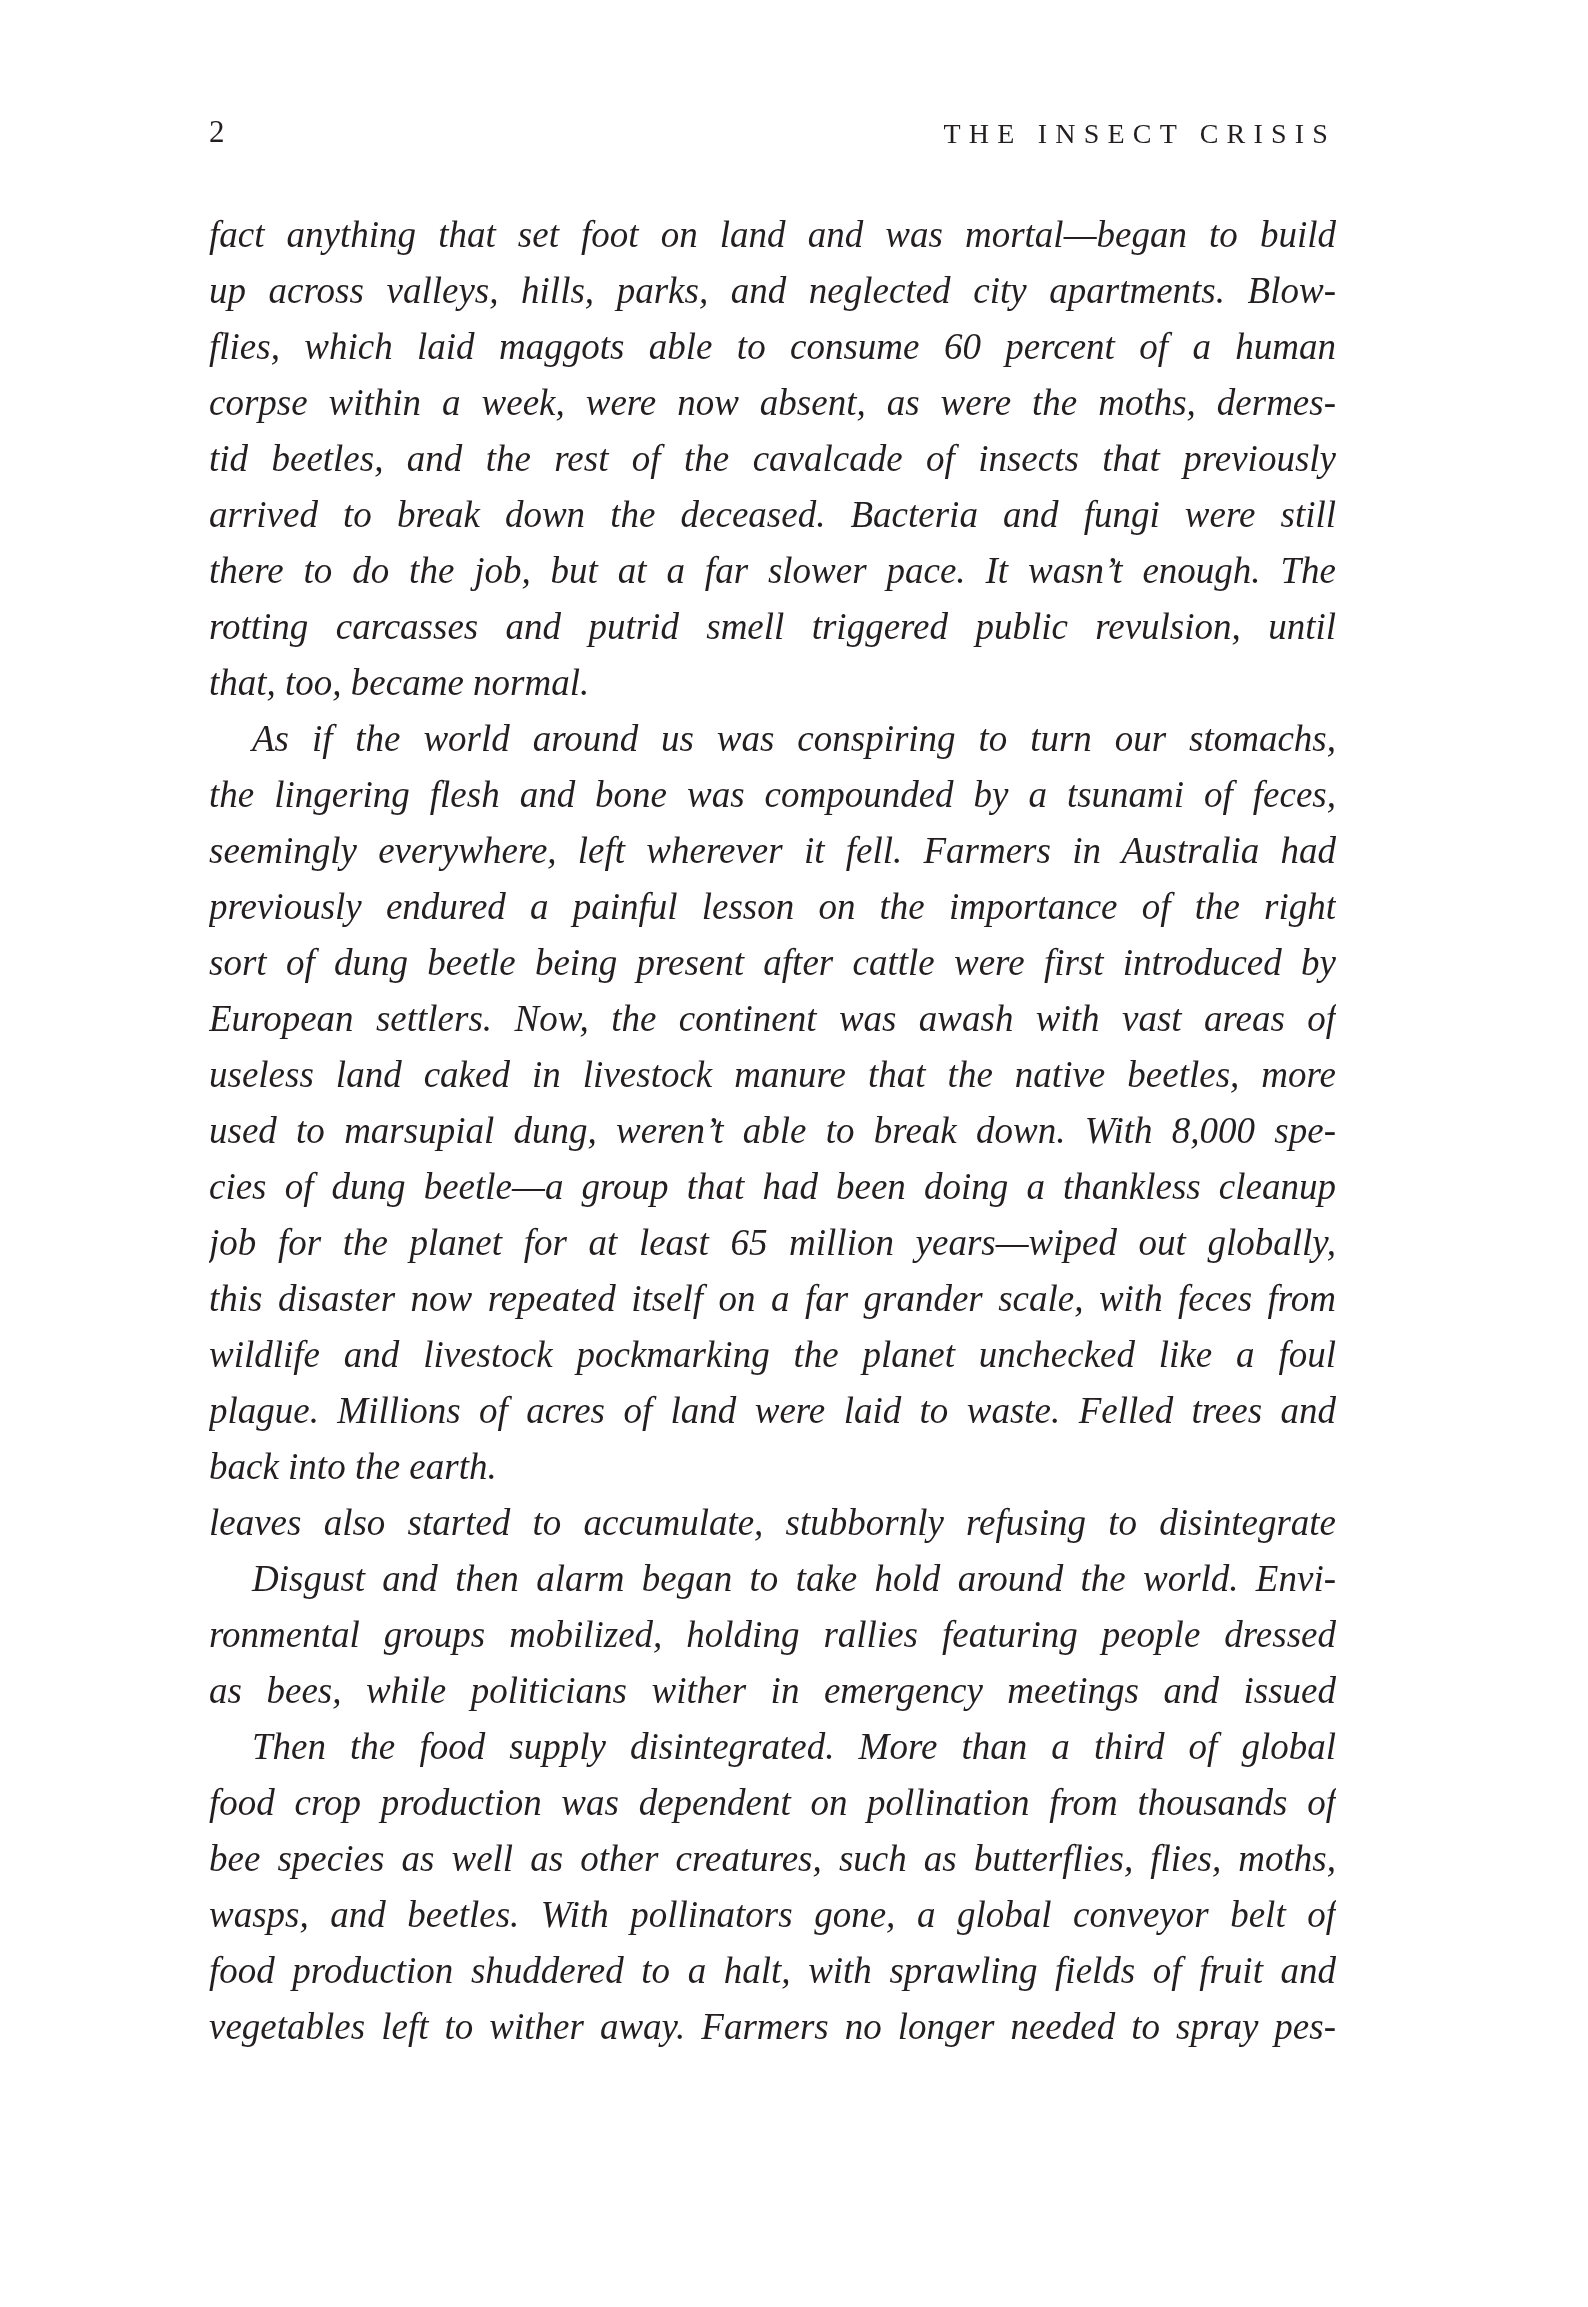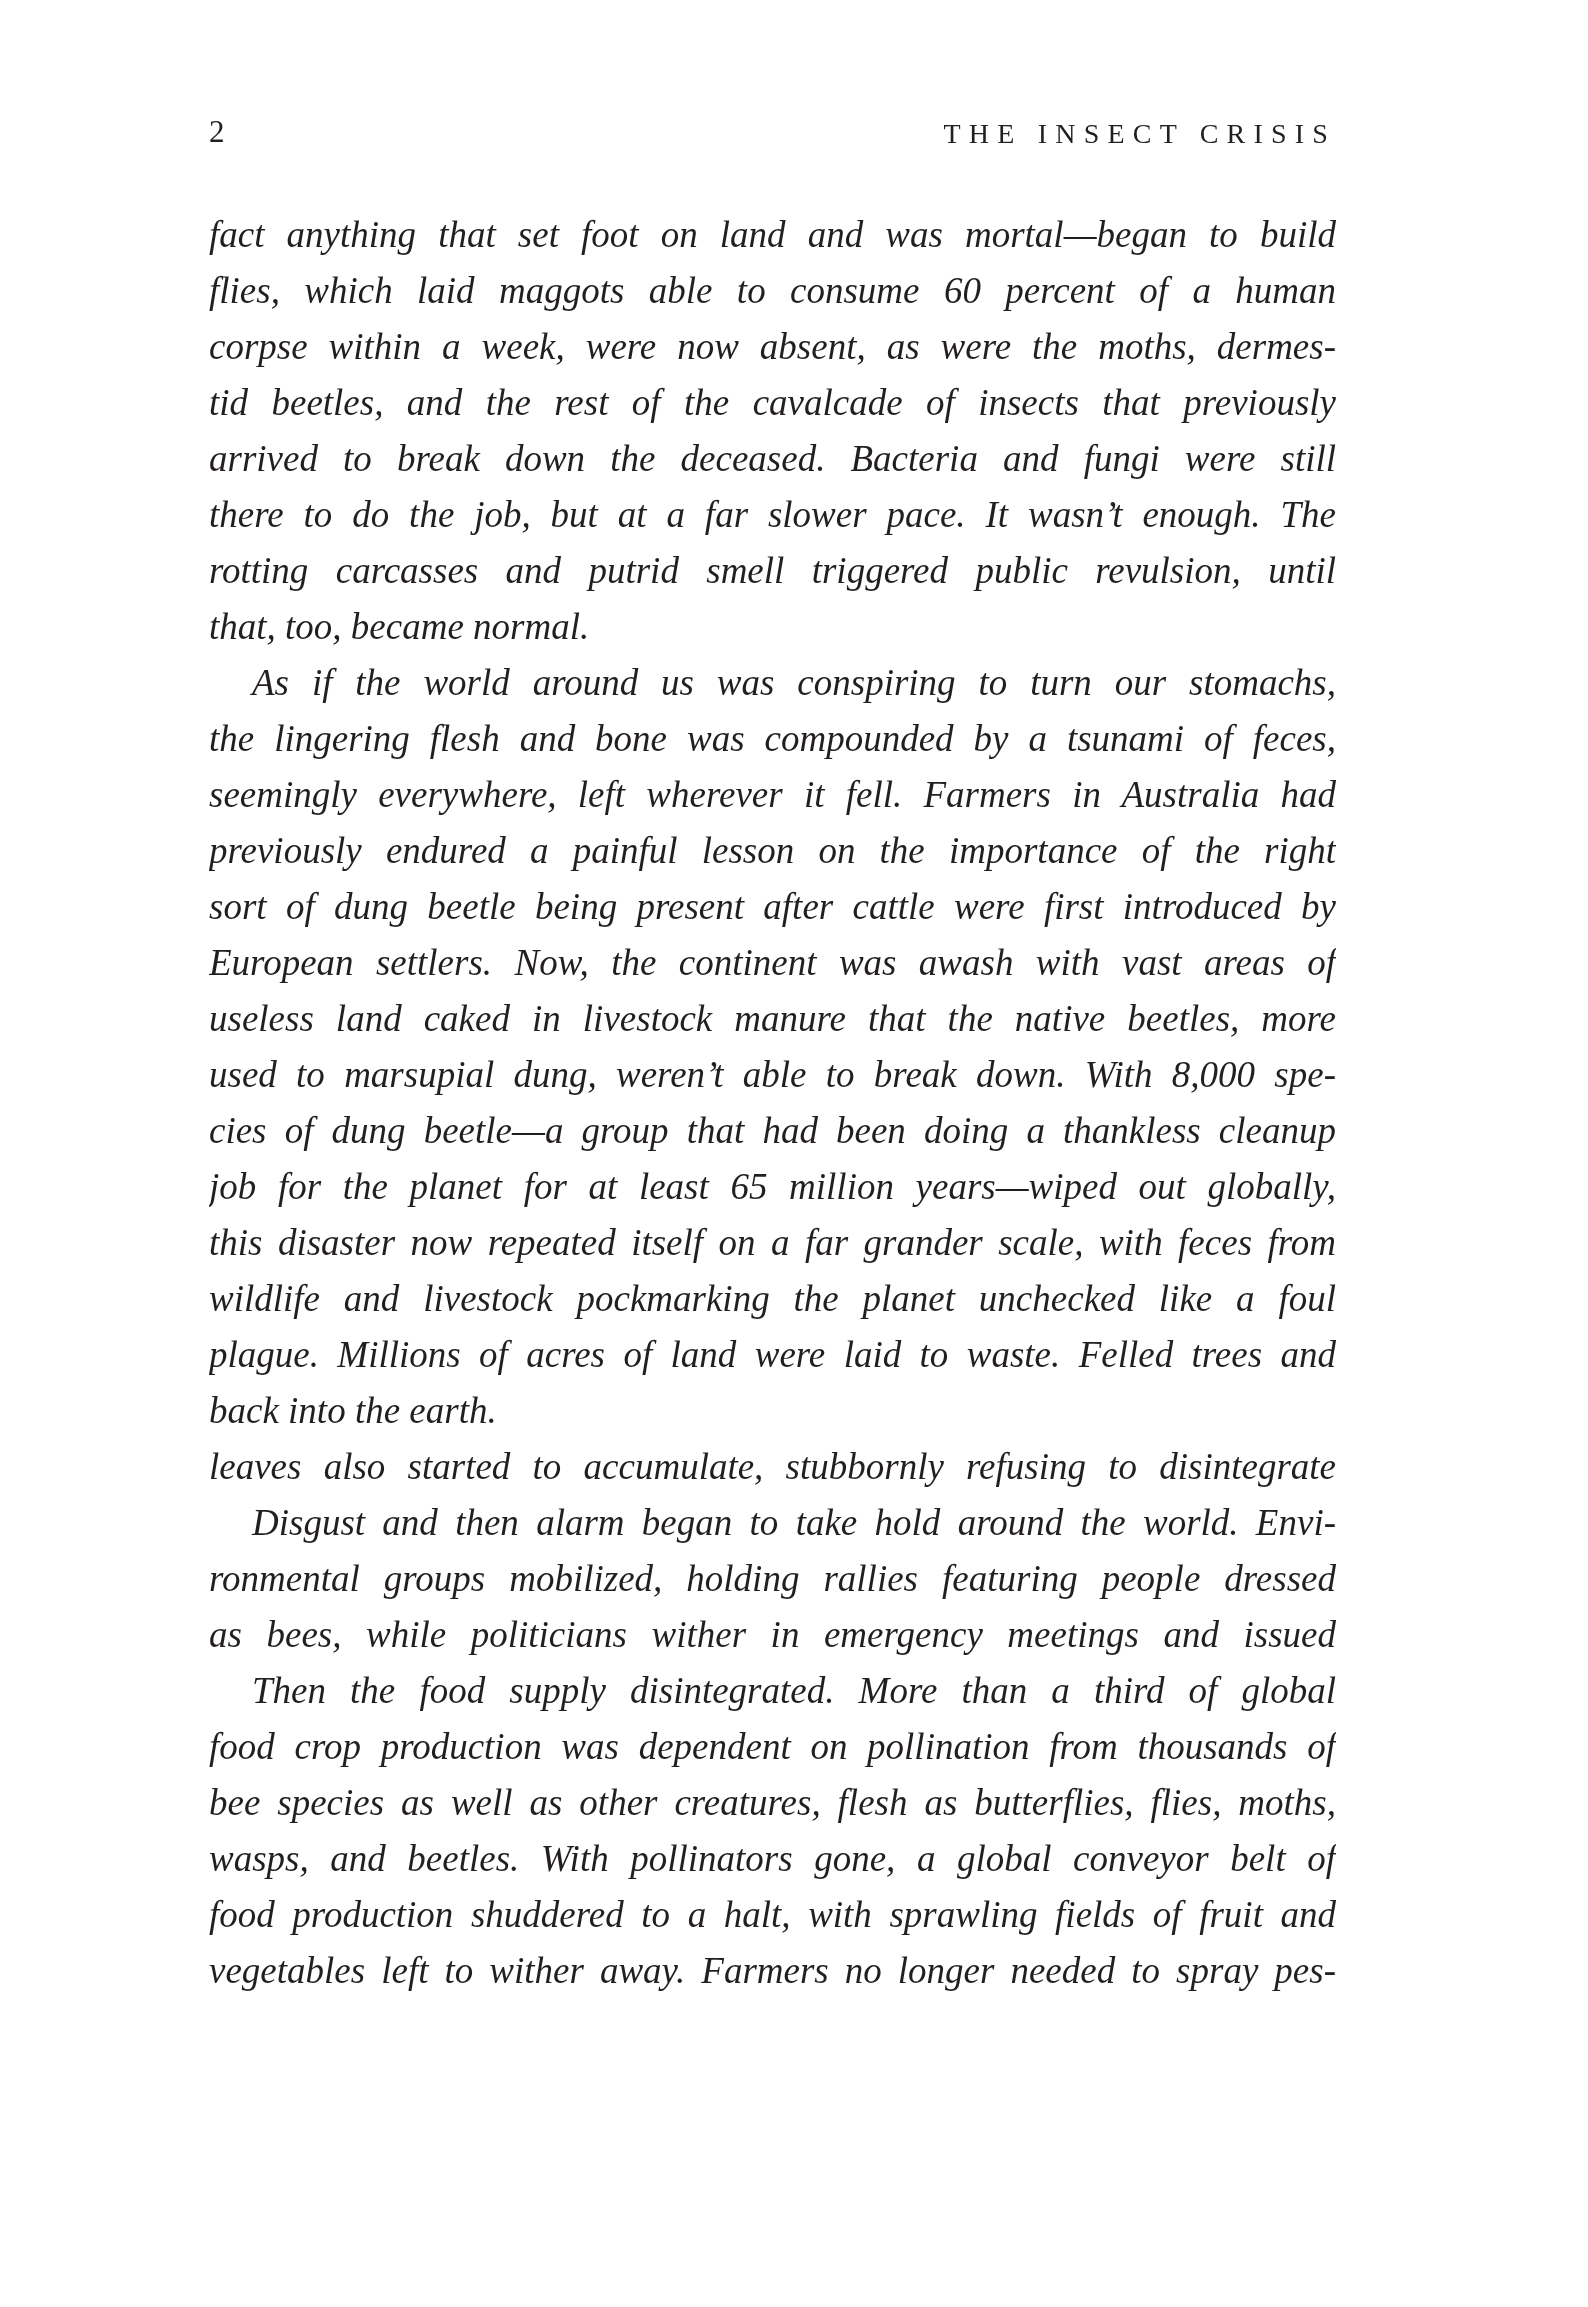--- a/index.html
+++ b/index.html
@@ -84,20 +84,21 @@
 
   <div class="running-header">
     <span class="page-number">2</span>
     <span class="running-title">The Insect Crisis</span>
   </div>
 
   <div class="text-block">
 
     <div class="paragraph">
       <span class="line">fact anything that set foot on land and was mortal—began to build</span>
+      <span class="line">up across valleys, hills, parks, and neglected city apartments. Blow-</span>
       <span class="line">flies, which laid maggots able to consume 60 percent of a human</span>
       <span class="line">corpse within a week, were now absent, as were the moths, dermes-</span>
       <span class="line">tid beetles, and the rest of the cavalcade of insects that previously</span>
       <span class="line">arrived to break down the deceased. Bacteria and fungi were still</span>
       <span class="line">there to do the job, but at a far slower pace. It wasn’t enough. The</span>
       <span class="line">rotting carcasses and putrid smell triggered public revulsion, until</span>
       <span class="line last">that, too, became normal.</span>
     </div>
 
     <div class="paragraph">
@@ -120,21 +121,21 @@
 
     <div class="paragraph">
       <span class="line indent">Disgust and then alarm began to take hold around the world. Envi-</span>
       <span class="line">ronmental groups mobilized, holding rallies featuring people dressed</span>
       <span class="line">as bees, while politicians wither in emergency meetings and issued</span>
     </div>
 
     <div class="paragraph">
       <span class="line indent">Then the food supply disintegrated. More than a third of global</span>
       <span class="line">food crop production was dependent on pollination from thousands of</span>
-      <span class="line">bee species as well as other creatures, flesh as butterflies, flies, moths,</span>
+      <span class="line">bee species as well as other creatures, such as butterflies, flies, moths,</span>
       <span class="line">wasps, and beetles. With pollinators gone, a global conveyor belt of</span>
       <span class="line">food production shuddered to a halt, with sprawling fields of fruit and</span>
       <span class="line">vegetables left to wither away. Farmers no longer needed to spray pes-</span>
     </div>
 
   </div>
 </div>
 
 
 </body></html>

